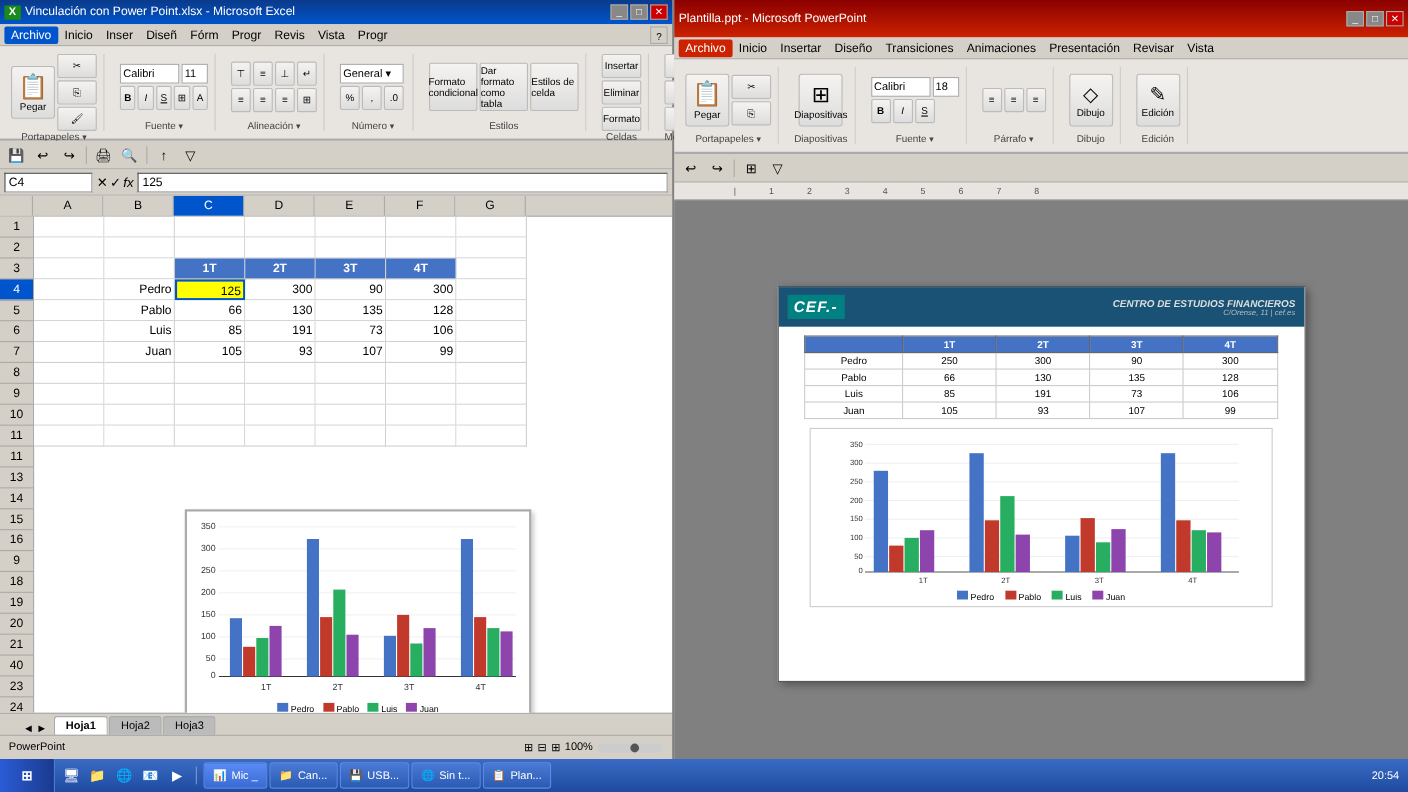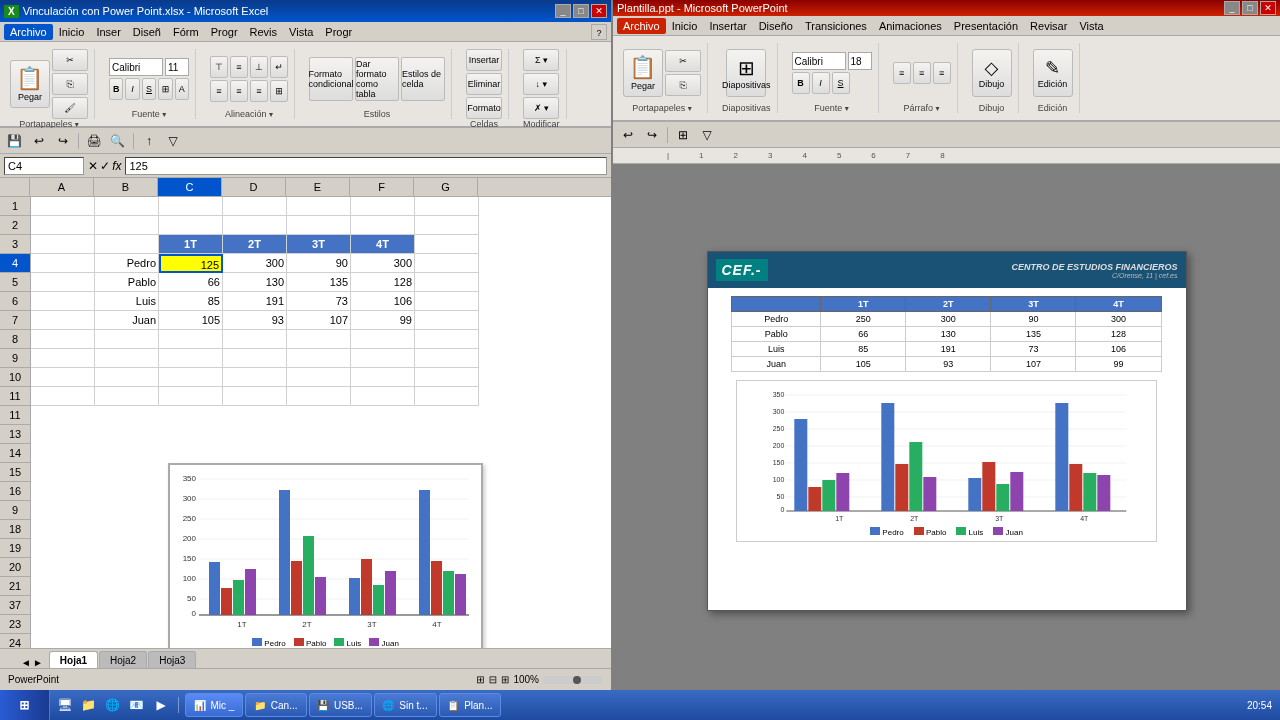--- a/index.html
+++ b/index.html
@@ -74,21 +74,21 @@
     .sheet-tabs { height: 20px; background: #d4d0c8; border-top: 1px solid #aaa; display: flex; align-items: flex-end; padding-left: 20px; gap: 1px; }
     .sheet-tab { height: 17px; padding: 0 10px; border: 1px solid #aaa; border-bottom: none; border-radius: 3px 3px 0 0; background: white; font-size: 10px; cursor: pointer; display: flex; align-items: center; }
     .sheet-tab.active { background: white; font-weight: bold; }
     .sheet-tab.inactive { background: #bbb; }
 
     
     .excel-status { height: 22px; background: #d4d0c8; border-top: 1px solid #aaa; display: flex; align-items: center; justify-content: space-between; padding: 0 8px; font-size: 10px; }
 
     
     .ppt-window { flex: 1; background: #d4d0c8; display: flex; flex-direction: column; }
-    .ppt-titlebar { height: 16px; background: linear-gradient(to bottom, #8b0000, #cc2200); display: flex; align-items: center; justify-content: space-between; padding: 0 4px; }
+    .ppt-titlebar { height: 34px; background: linear-gradient(to bottom, #8b0000, #cc2200); display: flex; align-items: center; justify-content: space-between; padding: 0 4px; }
     .ppt-title { color: white; font-size: 11px; }
 
     
     .ppt-menu { height: 20px; background: #d4d0c8; display: flex; align-items: center; padding: 0 4px; border-bottom: 1px solid #aaa; }
 
     
     .ppt-ribbon { background: #e8e4e0; border-bottom: 2px solid #aaa; padding: 2px 4px; }
     .ppt-ribbon-content { display: flex; align-items: center; gap: 8px; padding: 2px 0; height: 80px; }
 
     
@@ -194,20 +194,33 @@
                 <div class="ribbon-btn-small" style="width:18px;">≡</div>
                 <div class="ribbon-btn-small" style="width:18px;">≡</div>
                 <div class="ribbon-btn-small" style="width:18px;">≡</div>
                 <div class="ribbon-btn-small" style="width:18px;">⊞</div>
               </div>
             </div>
           </div>
           <div class="ribbon-group-label">Alineación <span style="font-size:8px;">▾</span></div>
         </div>
 
+        <div class="ribbon-group">
+          <div class="ribbon-btns">
+            <div style="display:flex;flex-direction:column;gap:2px;width:60px;">
+              <div style="width:58px;height:18px;border:1px solid #aaa;background:white;font-size:10px;padding:0 2px;display:flex;align-items:center;">General ▾</div>
+              <div style="display:flex;gap:2px;">
+                <div class="ribbon-btn-small" style="width:18px;">%</div>
+                <div class="ribbon-btn-small" style="width:18px;">,</div>
+                <div class="ribbon-btn-small" style="width:18px;">.0</div>
+              </div>
+            </div>
+          </div>
+          <div class="ribbon-group-label">Número <span style="font-size:8px;">▾</span></div>
+        </div>
 
         <div class="ribbon-group">
           <div class="ribbon-btns">
             <div style="display:flex;gap:2px;">
               <div class="ribbon-btn-small" style="width:44px;height:44px;flex-direction:column;">Formato condicional</div>
               <div class="ribbon-btn-small" style="width:44px;height:44px;flex-direction:column;">Dar formato como tabla</div>
               <div class="ribbon-btn-small" style="width:44px;height:44px;flex-direction:column;">Estilos de celda</div>
             </div>
           </div>
           <div class="ribbon-group-label">Estilos</div>
@@ -288,21 +301,21 @@
           <div class="row-num">11</div>
           <div class="row-num">13</div>
           <div class="row-num">14</div>
           <div class="row-num">15</div>
           <div class="row-num">16</div>
           <div class="row-num">9</div>
           <div class="row-num">18</div>
           <div class="row-num">19</div>
           <div class="row-num">20</div>
           <div class="row-num">21</div>
-          <div class="row-num">37</div>
+          <div class="row-num">40</div>
           <div class="row-num">23</div>
           <div class="row-num">24</div>
         </div>
 
         <div class="grid">
 
           <div class="grid-row">
             <div class="grid-cell"></div>
             <div class="grid-cell"></div>
             <div class="grid-cell"></div>

